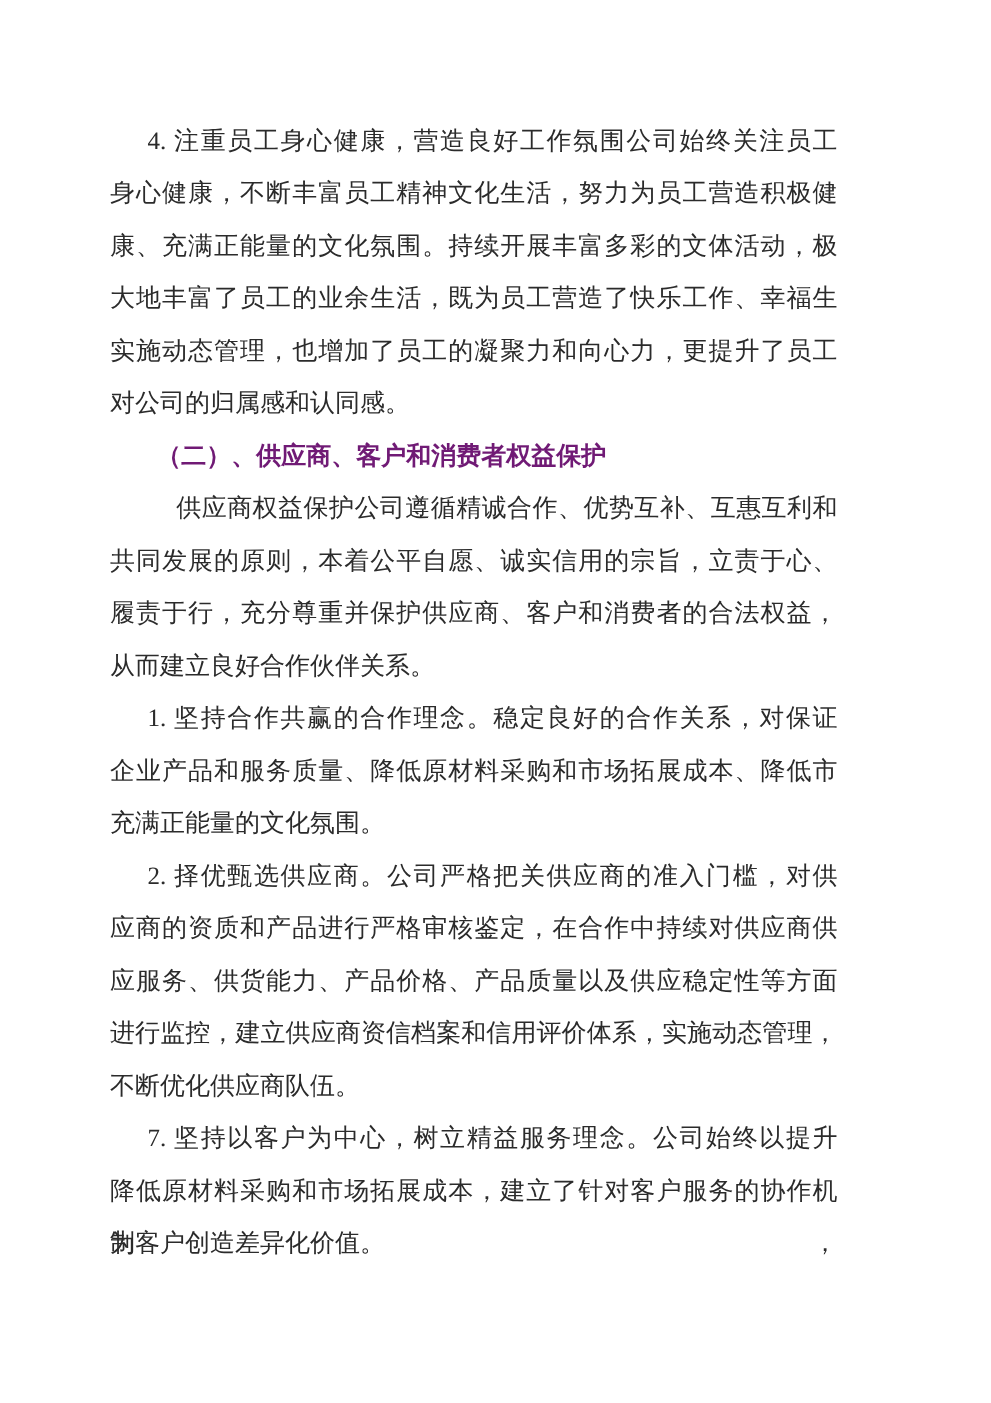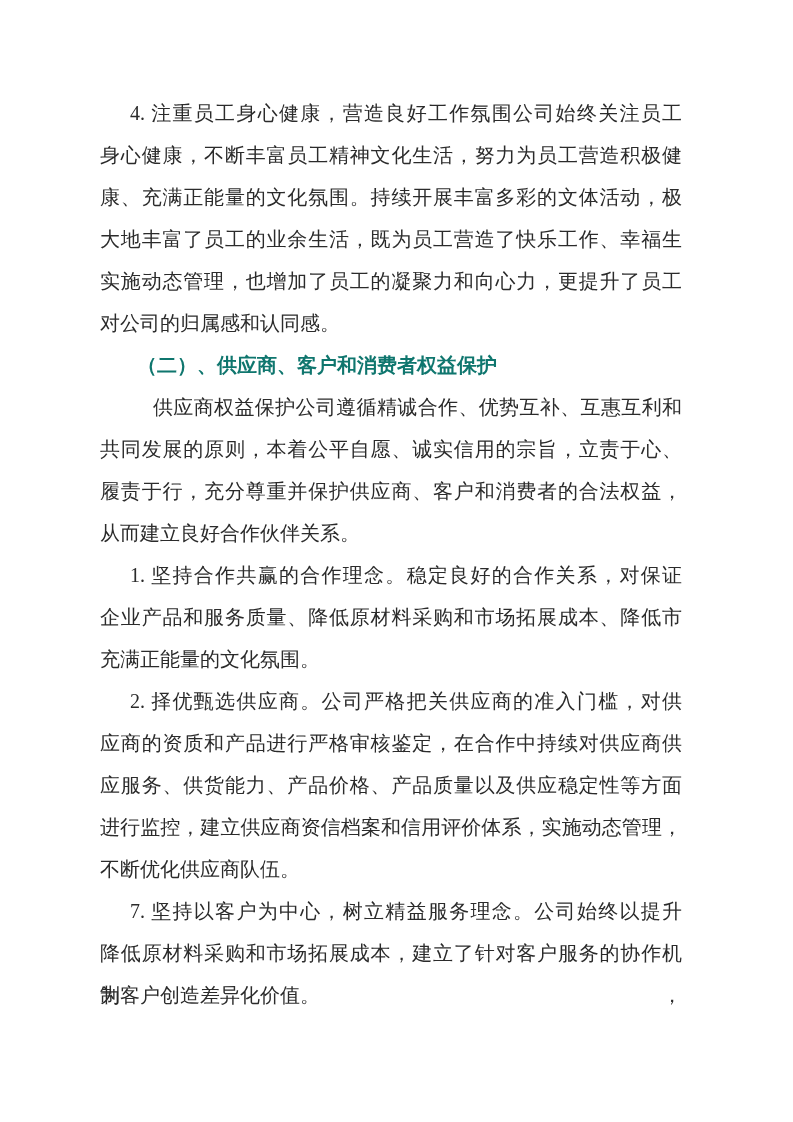--- a/index.html
+++ b/index.html
@@ -11,42 +11,42 @@
     position: relative;
     width: 793px;
     height: 1122px;
     background: #ffffff;
     font-family: "Liberation Serif", serif;
     color: #2b2b2b;
     overflow: hidden;
   }
   .text-block {
     position: absolute;
-    left: 100px;
+    left: 88px;
     top: 92px;
     width: 582px;
   }
   .ln {
     font-size: 20px;
     line-height: 42px;
     height: 42px;
     overflow: visible;
     text-align: justify;
     text-align-last: justify;
   }
   .ln.end {
     text-align: center;
     text-align-last: left;
   }
   .indent-num { padding-left: 30px; }
   .indent-cjk { padding-left: 53px; }
   .heading {
     padding-left: 37px;
     font-weight: bold;
-    color: #0f766e;
+    color: #701a75;
     text-align: left;
     text-align-last: left;
   }
 </style>
 </head>
 <body>
 
 <div class="page">
   <div class="text-block">
 

